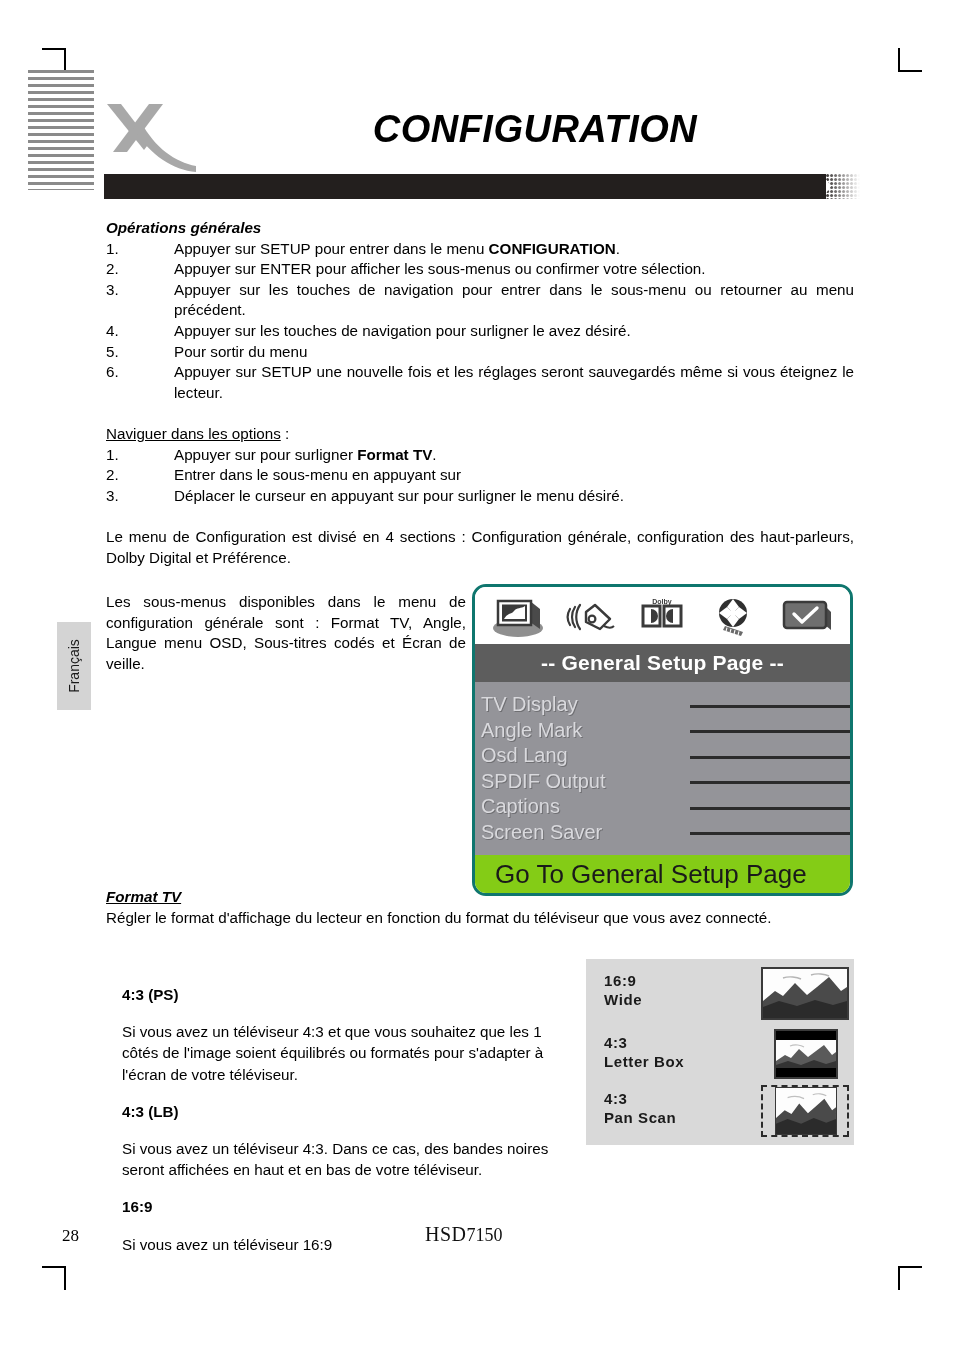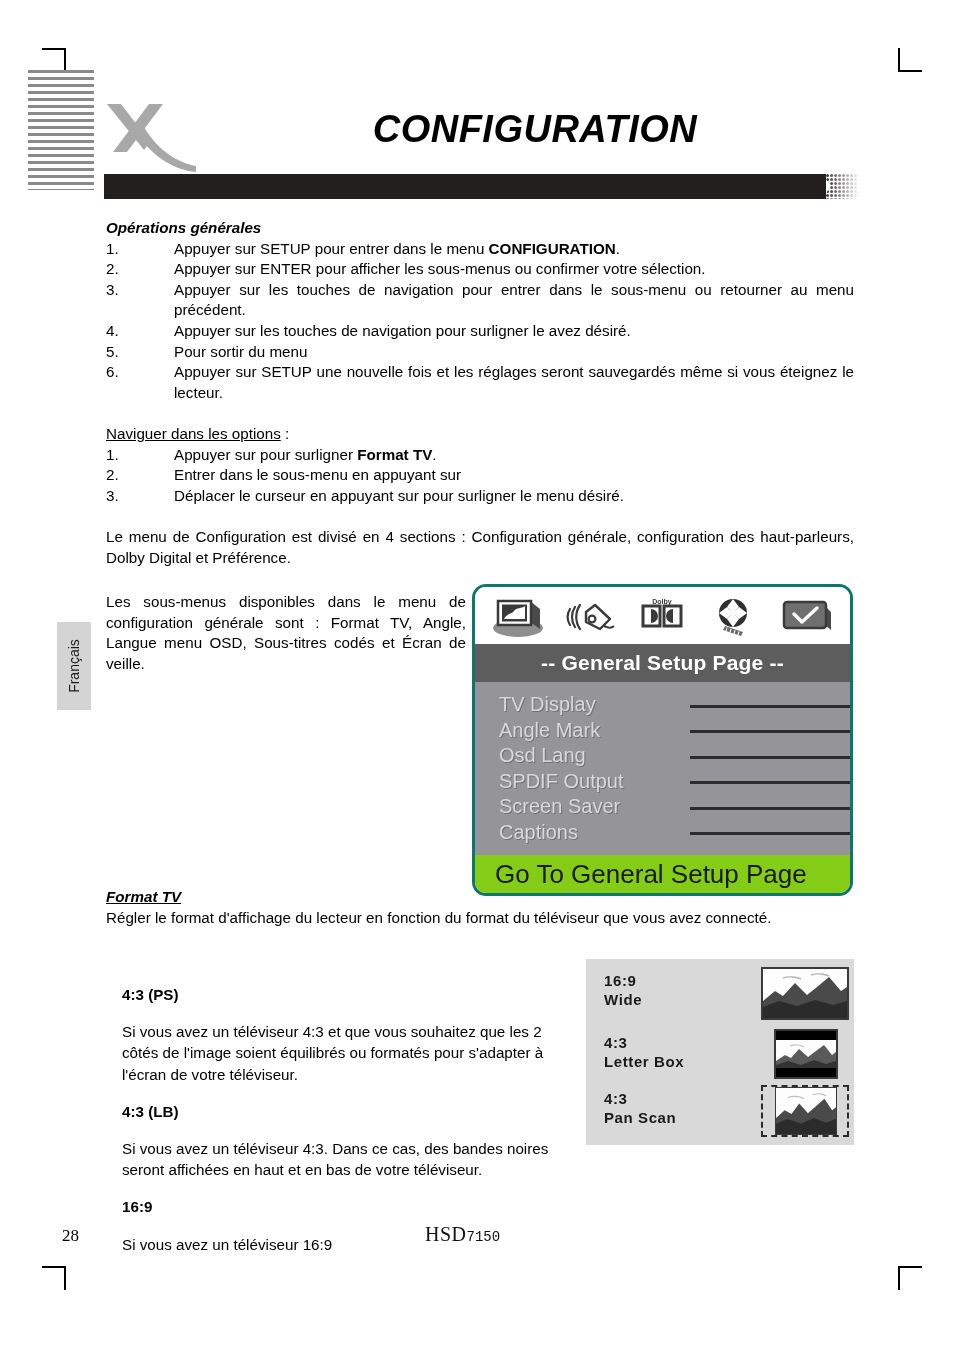--- a/index.html
+++ b/index.html
@@ -187,21 +187,21 @@
   }
   .osd-row {
     position: relative;
     height: 25.5px;
     display: flex;
     align-items: center;
   }
   .osd-row .label {
     color: #d9d9dd;
     font-size: 20px;
-    padding-left: 24px;
+    padding-left: 6px;
     text-shadow: 1px 1px 0 rgba(0,0,0,0.25);
   }
   .osd-row .dashline {
     position: absolute;
     left: 215px;
     right: -2px;
     top: 50%;
     height: 3px;
     background: #2b2b2b;
   }
@@ -290,21 +290,21 @@
   }
   .model-mark {
     position: absolute;
     left: 425px;
     top: 1223px;
     font-family: "Liberation Serif", serif;
     font-size: 20px;
     color: #111;
     letter-spacing: 0.5px;
   }
-  .model-mark .num { font-size: 14px; letter-spacing: 0px; font-family: Liberation Mono, monospace; }
+  .model-mark .num { font-size: 18px; letter-spacing: 0px; }
 </style>
 </head>
 <body>
 
 <div class="crop tl"></div>
 <div class="crop tr"></div>
 <div class="crop bl"></div>
 <div class="crop br"></div>
 
 <div class="stripes"></div>
@@ -474,40 +474,40 @@
     </div>
     <div class="osd-row">
       <span class="label">Osd Lang</span>
       <span class="dashline"></span>
     </div>
     <div class="osd-row">
       <span class="label">SPDIF Output</span>
       <span class="dashline"></span>
     </div>
     <div class="osd-row">
+      <span class="label">Captions</span>
+      <span class="dashline"></span>
+    </div>
+    <div class="osd-row">
       <span class="label">Screen Saver</span>
-      <span class="dashline"></span>
-    </div>
-    <div class="osd-row">
-      <span class="label">Captions</span>
       <span class="dashline"></span>
     </div>
   </div>
 
   <div class="osd-footer">Go To General Setup Page</div>
 </div>
 
 <div class="format-tv">
   <div class="sec-title underline">Format TV</div>
   <p>Régler le format d'affichage du lecteur en fonction du format du téléviseur que vous avez connecté.</p>
 </div>
 
 <div class="lower-left">
   <p><b>4:3 (PS)</b></p>
-  <p>Si vous avez un téléviseur 4:3 et que vous souhaitez que les 2 côtés de l'image soient équilibrés ou formatés pour s'adapter à l'écran de votre téléviseur.</p>
+  <p>Si vous avez un téléviseur 4:3 et que vous souhaitez que les 1 côtés de l'image soient équilibrés ou formatés pour s'adapter à l'écran de votre téléviseur.</p>
   <p><b>4:3 (LB)</b></p>
   <p>Si vous avez un téléviseur 4:3. Dans ce cas, des bandes noires seront affichées en haut et en bas de votre téléviseur.</p>
   <p><b>16:9</b></p>
   <p>Si vous avez un téléviseur 16:9</p>
 </div>
 
 <div class="aspect-panel">
 
   <div class="aspect-row" style="top:8px;">
     <div class="aspect-label">

